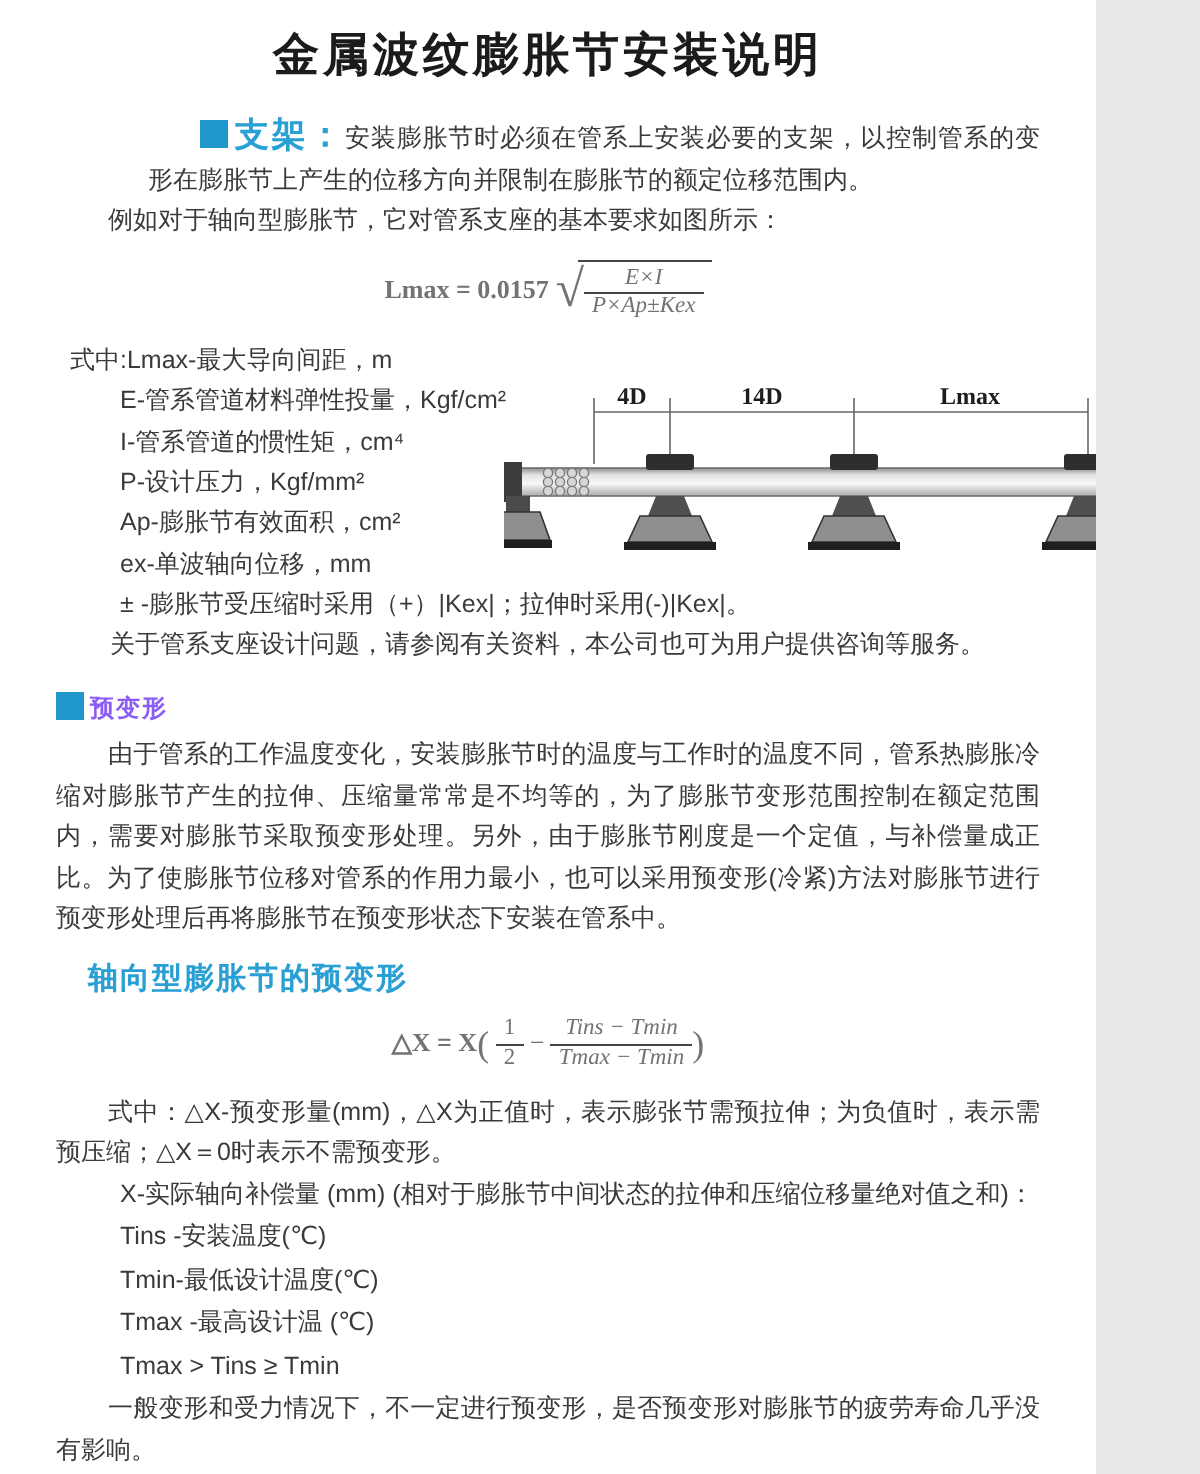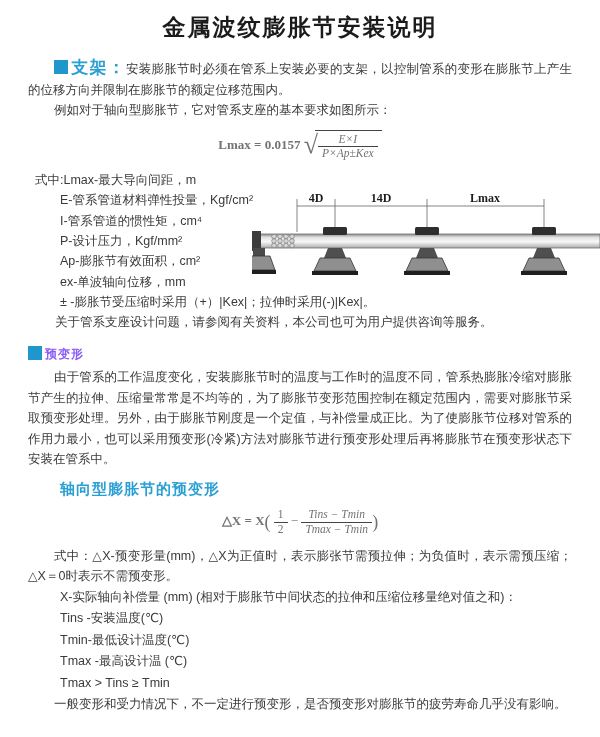--- a/index.html
+++ b/index.html
@@ -1,18 +1,18 @@
 <!DOCTYPE html>
 <html><head>
 <meta charset="utf-8">
 <style>
   html,body{margin:0;padding:0;background:#e9e9e9;}
   .page{
     position:relative;
-    width:600px;height:737px;
+    width:548px;height:737px;
     background:#ffffff;
     overflow:hidden;
     font-family:"Liberation Sans","DejaVu Sans",sans-serif;
     color:#3a3a3a;
     box-sizing:border-box;
   }
   .title{
     text-align:center;
     font-size:23px;
     font-weight:bold;
@@ -50,21 +50,21 @@
     padding:0 28px;
     margin:14px 0 4px 0;
   }
   .sub-head{
     color:#2a9fd4;
     font-size:15px;
     font-weight:bold;
     letter-spacing:1px;
     margin:10px 0 4px 0;
   }
-  .sub-head.axial{padding-left:60px;}
+  .sub-head.axial{padding-left:44px;}
   
   .formula{
     font-family:Liberation Serif, serif;
     font-size:13px;
     color:#737373;
     text-align:center;
     margin:9px 0;
   }
   .formula .bold{font-weight:bold;}
   .formula .it{font-style:italic;}
@@ -114,21 +114,21 @@
   }
   .diagram svg{display:block;}
 </style>
 </head>
 <body>
 
 <div class="page">
 
   <h1 class="title">金属波纹膨胀节安装说明</h1>
 
-  <p class="body-text indent" style="margin-top:15px;">
+  <p class="body-text indent" style="margin-top:15px;margin-left:46px;">
     <span class="sec-square"></span><span class="sec-head-inline">支架：</span><span>安装膨胀节时必须在管系上安装必要的支架，以控制管系的变形在膨胀节上产生的位移方向并限制在膨胀节的额定位移范围内。</span>
   </p>
   <p class="body-text indent">例如对于轴向型膨胀节，它对管系支座的基本要求如图所示：</p>
 
   <div class="formula">
     <span class="bold">Lmax = 0.0157</span>
     <span class="radical">√</span><span class="radicand"><span class="frac it"><span class="num">E×I</span><span class="den">P×Ap±Kex</span></span></span>
   </div>
 
   <div class="defs">

